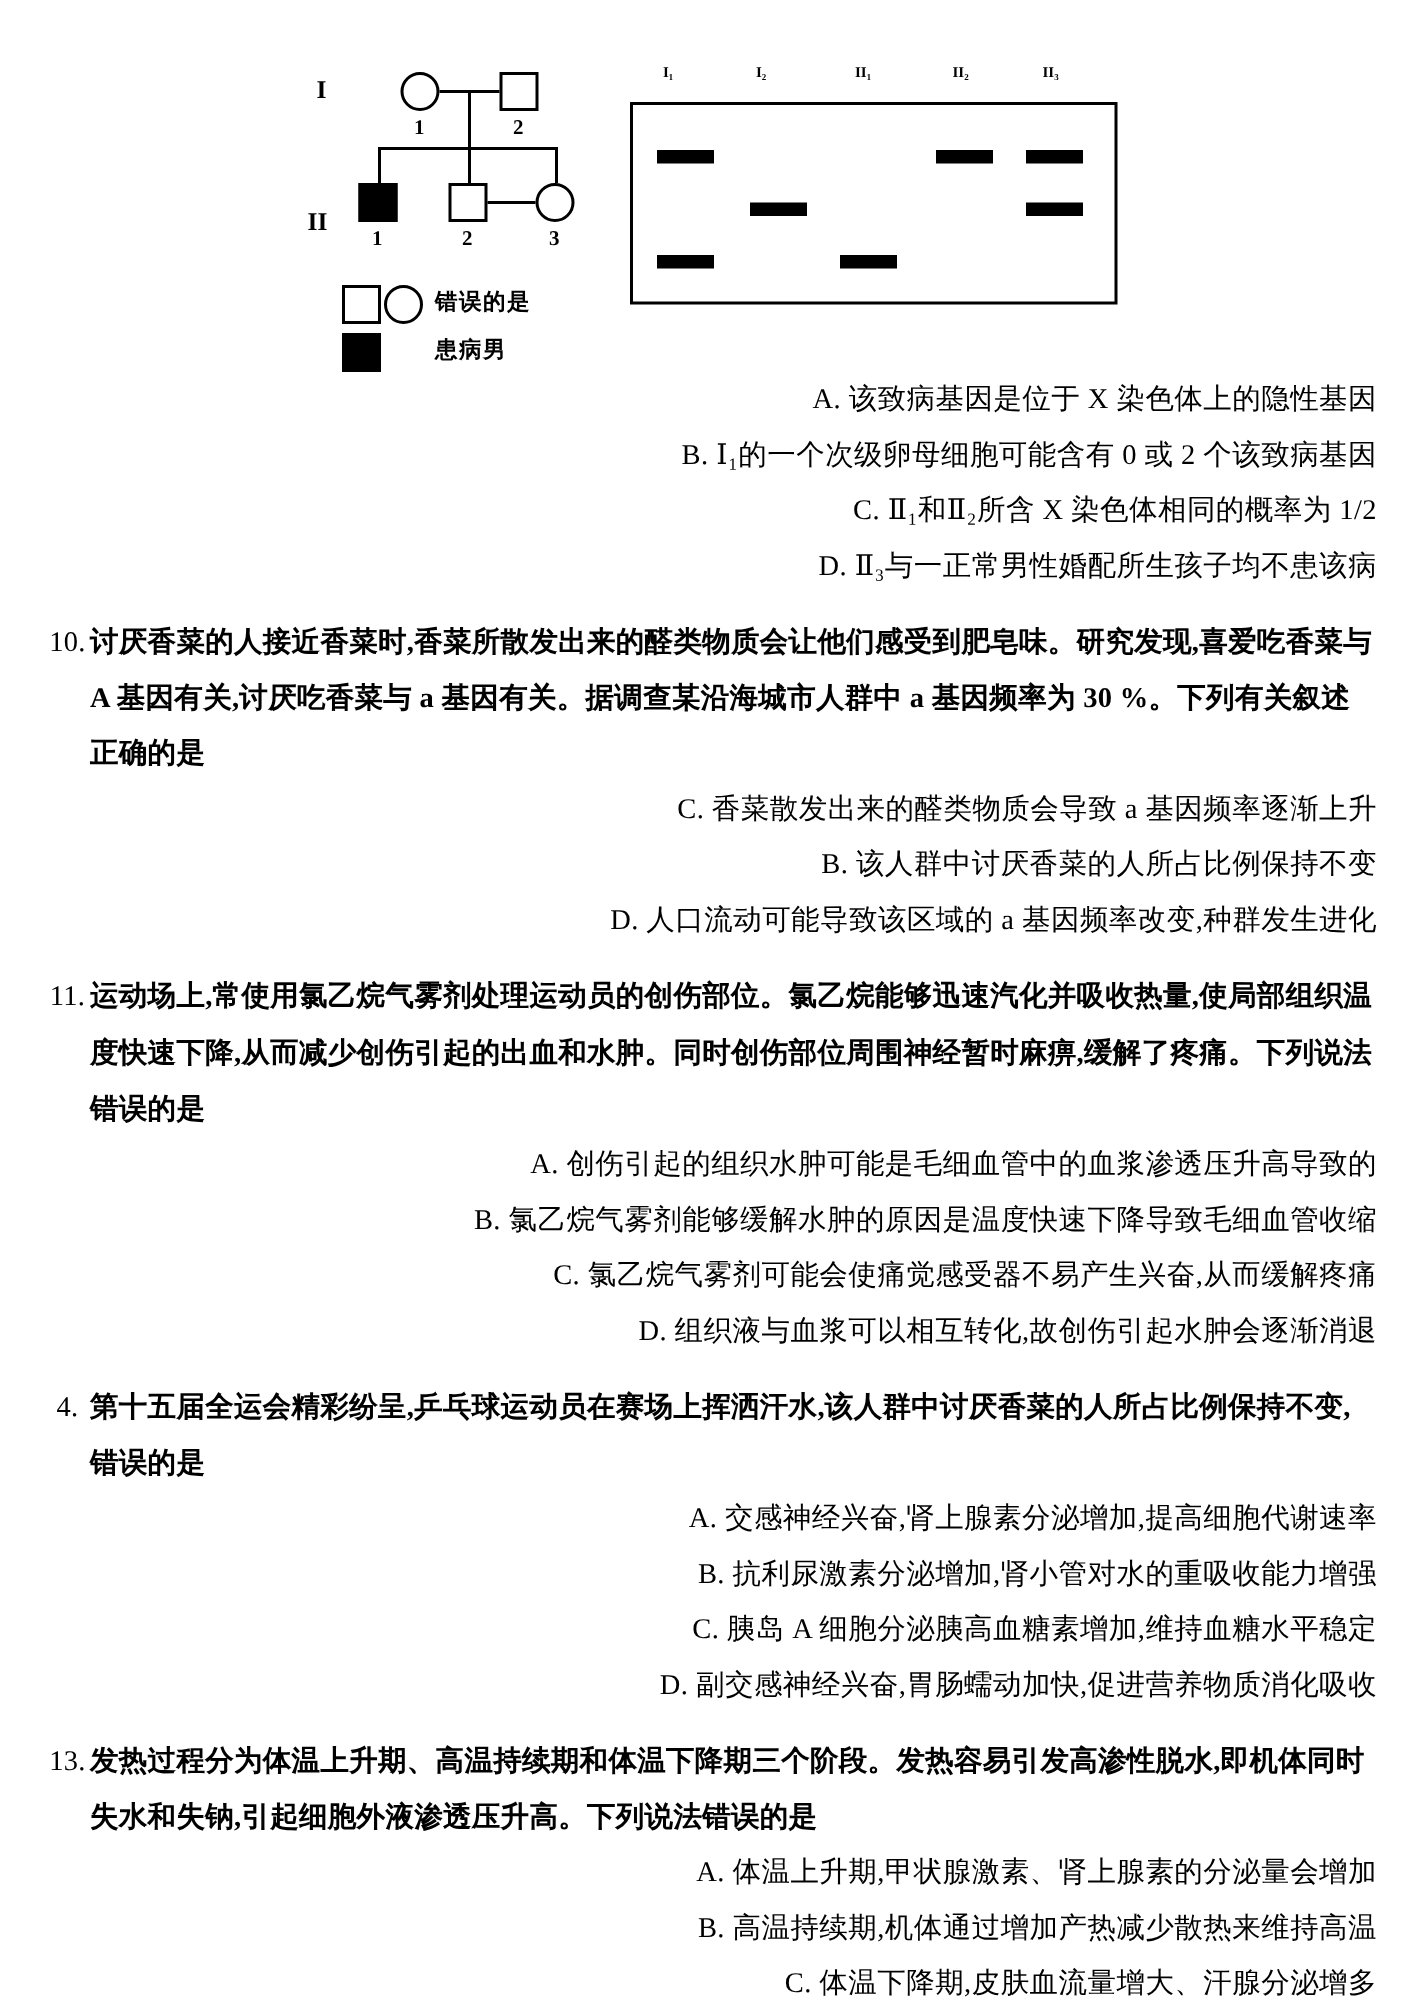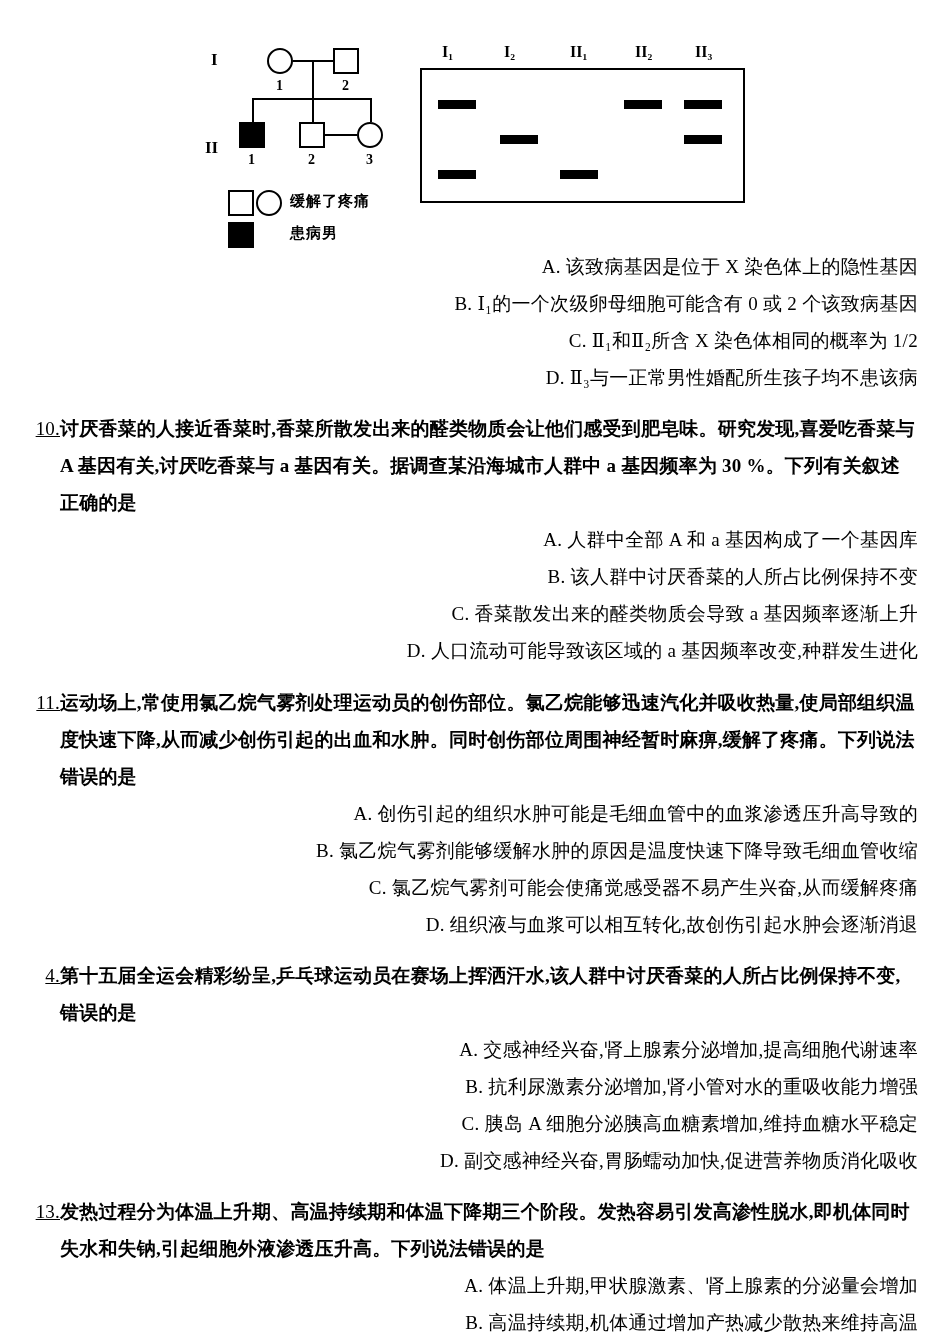--- a/index.html
+++ b/index.html
@@ -108,21 +108,21 @@
   }
   .gel-labels {
     position: absolute;
     left: 420px;
     top: 25px;
     width: 325px;
     height: 22px;
   }
   .gel-label {
     position: absolute;
-    font-size: 16px;
+    font-size: 10px;
     font-family: "Liberation Serif", serif;
     font-weight: bold;
   }
   .band {
     position: absolute;
     background: #000;
     height: 9px;
     width: 38px;
   }
 
@@ -140,22 +140,21 @@
   }
   .q {
     margin-top: 14px;
     font-size: 19px;
     line-height: 1.95;
     letter-spacing: 0.2px;
   }
   .q-num {
     float: left;
     width: 30px;
-    text-align: right;
-    text-decoration: underline;
+    text-align: center;
   }
   .q-body {
     padding-left: 30px;
     text-indent: 0;
     font-weight: bold;
   }
   .content {
     padding: 0 32px 0 30px;
   }
 </style>
@@ -188,21 +187,21 @@
       <div class="ln hline" style="left:120px; top:106px; width:32px;"></div>
       <span class="num" style="left:43px; top:124px;">1</span>
       <span class="num" style="left:103px; top:124px;">2</span>
       <span class="num" style="left:161px; top:124px;">3</span>
     </div>
 
     <div class="legend">
       <div class="legend-row">
         <div class="square" style="left:0px; top:0px;"></div>
         <div class="circle" style="left:28px; top:0px;"></div>
-        <span class="legend-text">缓解了疼痛</span>
+        <span class="legend-text">错误的是</span>
       </div>
       <div class="legend-row" style="margin-top:6px;text-align:center;">
         <div class="square filled" style="left:0px; top:0px;"></div>
         <span class="legend-text">患病男</span>
       </div>
     </div>
 
     <div class="gel-labels">
       <span class="gel-label" style="left:22px;">I₁</span>
       <span class="gel-label" style="left:84px;">I₂</span>
@@ -229,23 +228,22 @@
       <div class="opt">B. Ⅰ₁的一个次级卵母细胞可能含有 0 或 2 个该致病基因</div>
       <div class="opt">C. Ⅱ₁和Ⅱ₂所含 X 染色体相同的概率为 1/2</div>
       <div class="opt">D. Ⅱ₃与一正常男性婚配所生孩子均不患该病</div>
     </div>
 
     <div class="q">
       <span class="q-num">10.</span>
       <div class="q-body">讨厌香菜的人接近香菜时,香菜所散发出来的醛类物质会让他们感受到肥皂味。研究发现,喜爱吃香菜与 A 基因有关,讨厌吃香菜与 a 基因有关。据调查某沿海城市人群中 a 基因频率为 30 %。下列有关叙述正确的是</div>
     </div>
     <div class="opts">
-      <div class="opt">A. 人群中全部 A 和 a 基因构成了一个基因库</div>
+      <div class="opt">C. 香菜散发出来的醛类物质会导致 a 基因频率逐渐上升</div>
       <div class="opt">B. 该人群中讨厌香菜的人所占比例保持不变</div>
-      <div class="opt">C. 香菜散发出来的醛类物质会导致 a 基因频率逐渐上升</div>
       <div class="opt">D. 人口流动可能导致该区域的 a 基因频率改变,种群发生进化</div>
     </div>
 
     <div class="q">
       <span class="q-num">11.</span>
       <div class="q-body">运动场上,常使用氯乙烷气雾剂处理运动员的创伤部位。氯乙烷能够迅速汽化并吸收热量,使局部组织温度快速下降,从而减少创伤引起的出血和水肿。同时创伤部位周围神经暂时麻痹,缓解了疼痛。下列说法错误的是</div>
     </div>
     <div class="opts">
       <div class="opt">A. 创伤引起的组织水肿可能是毛细血管中的血浆渗透压升高导致的</div>
       <div class="opt">B. 氯乙烷气雾剂能够缓解水肿的原因是温度快速下降导致毛细血管收缩</div>

